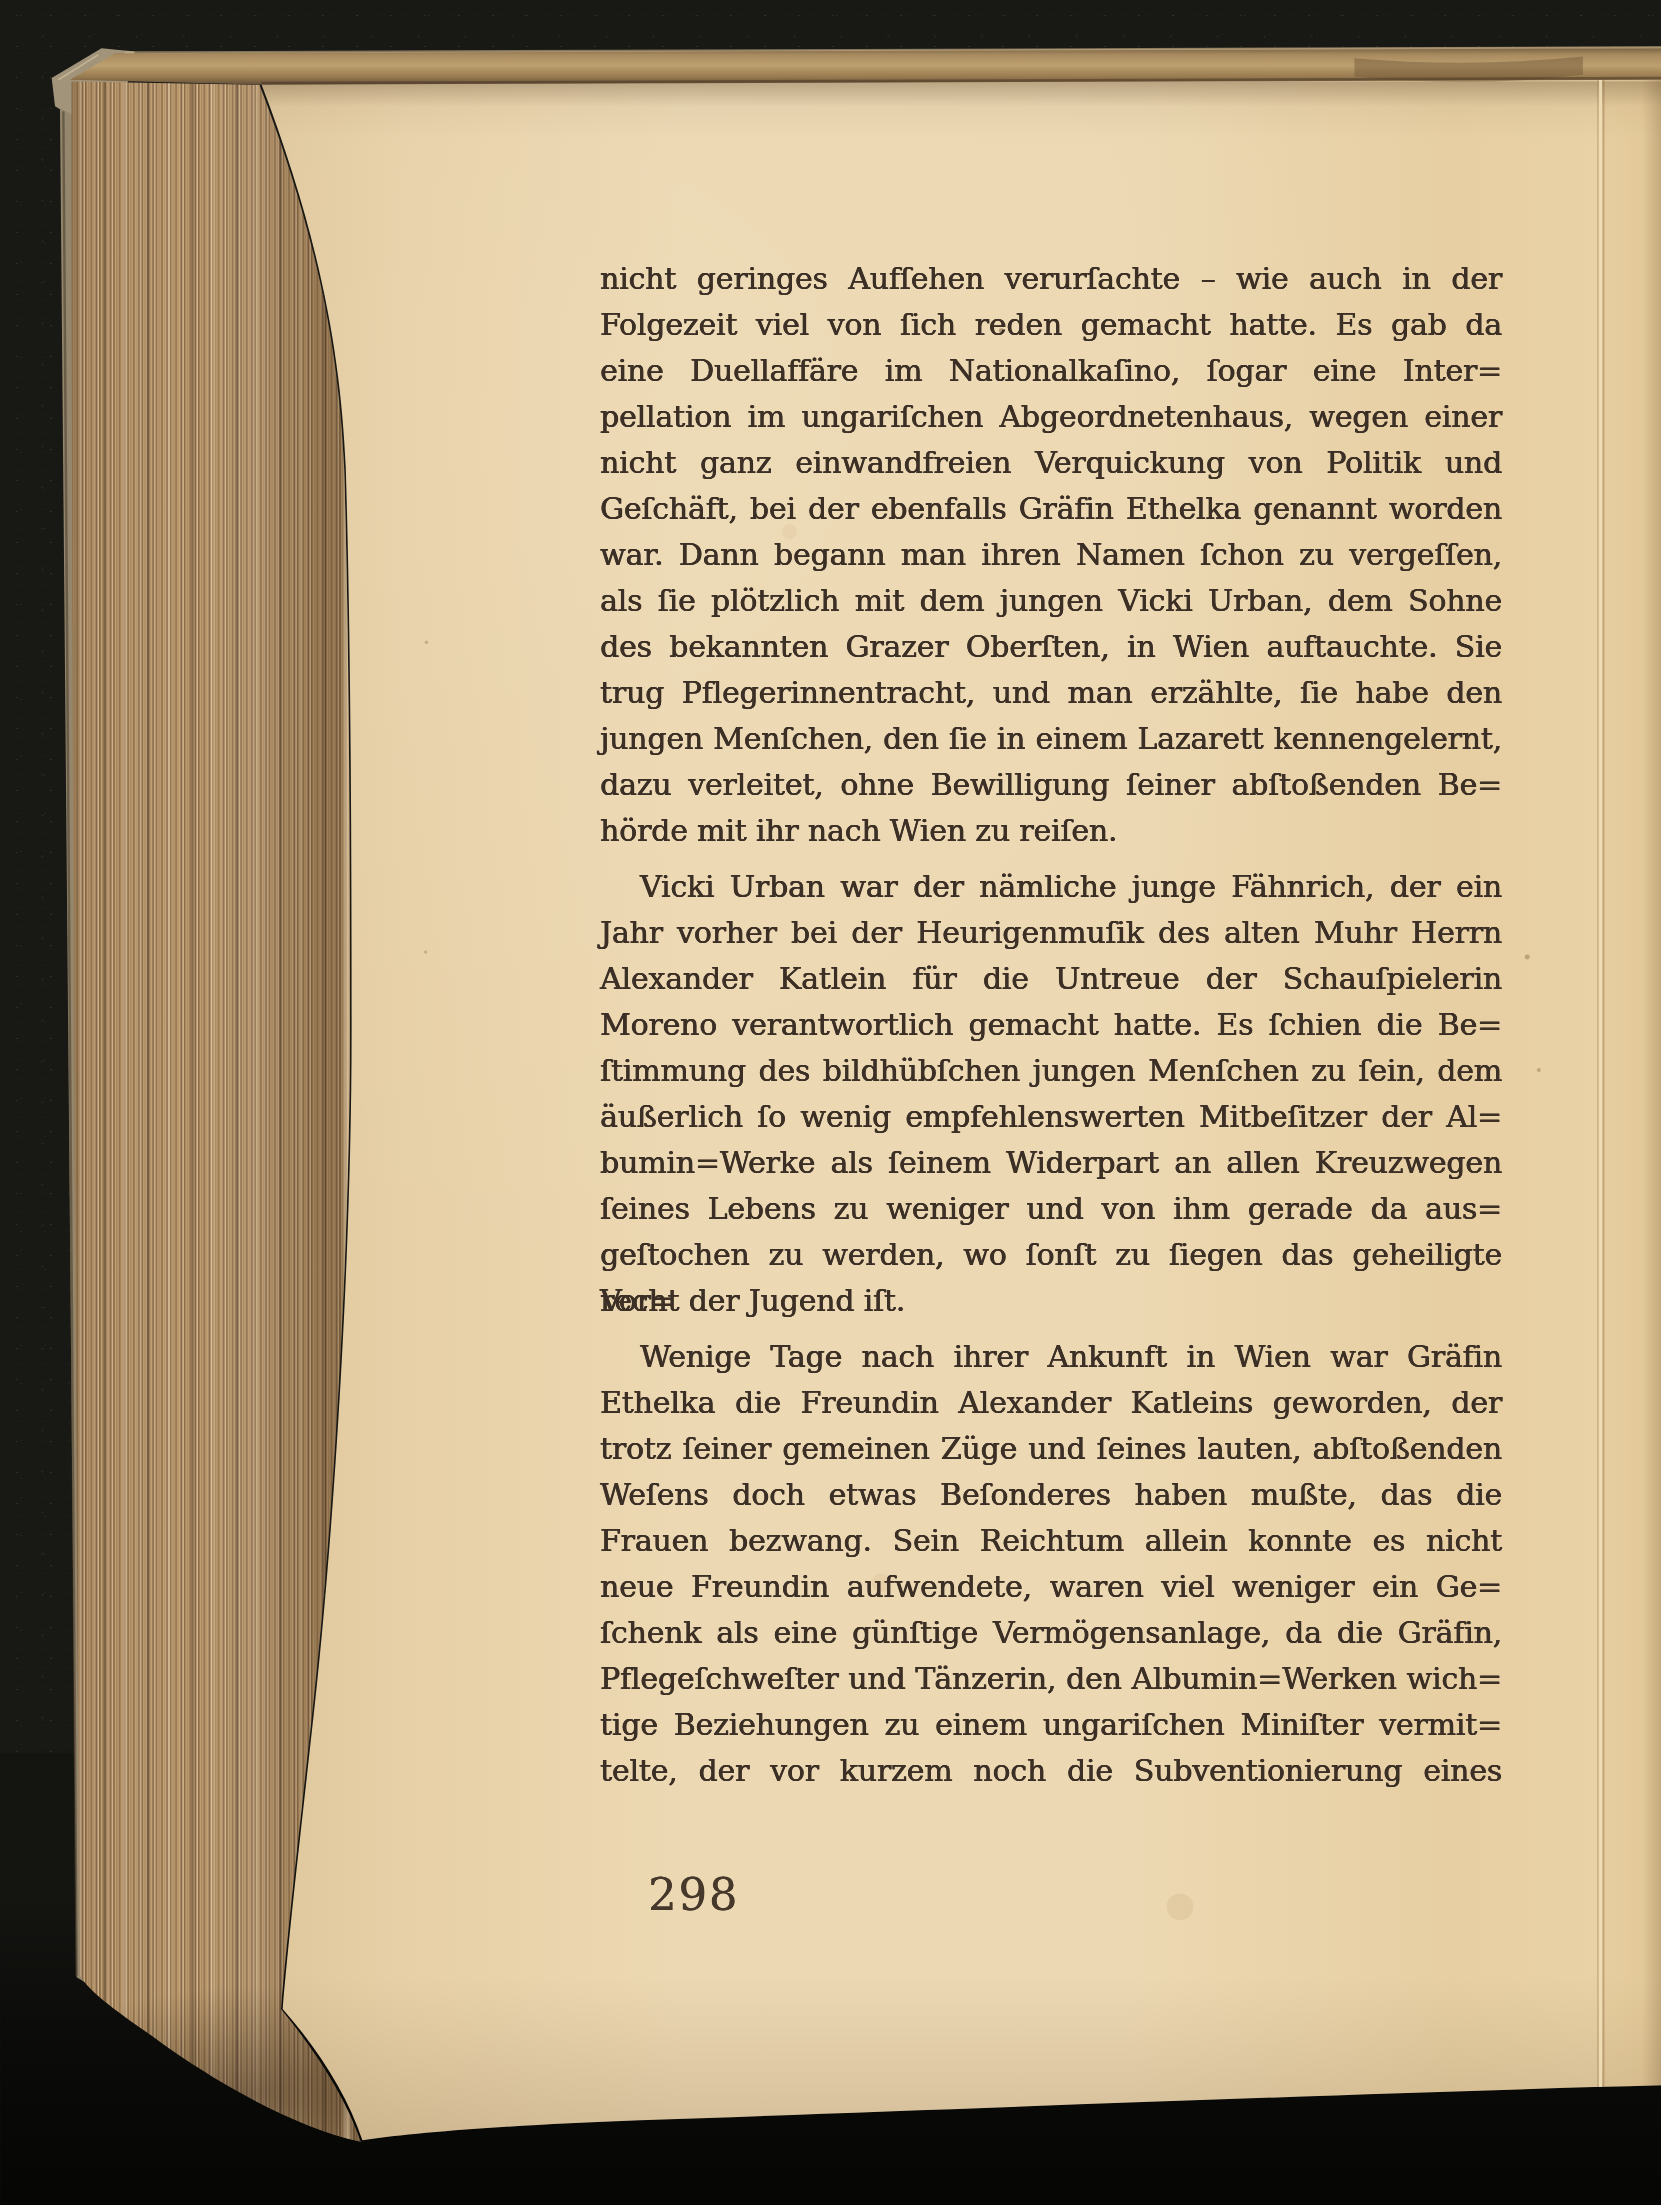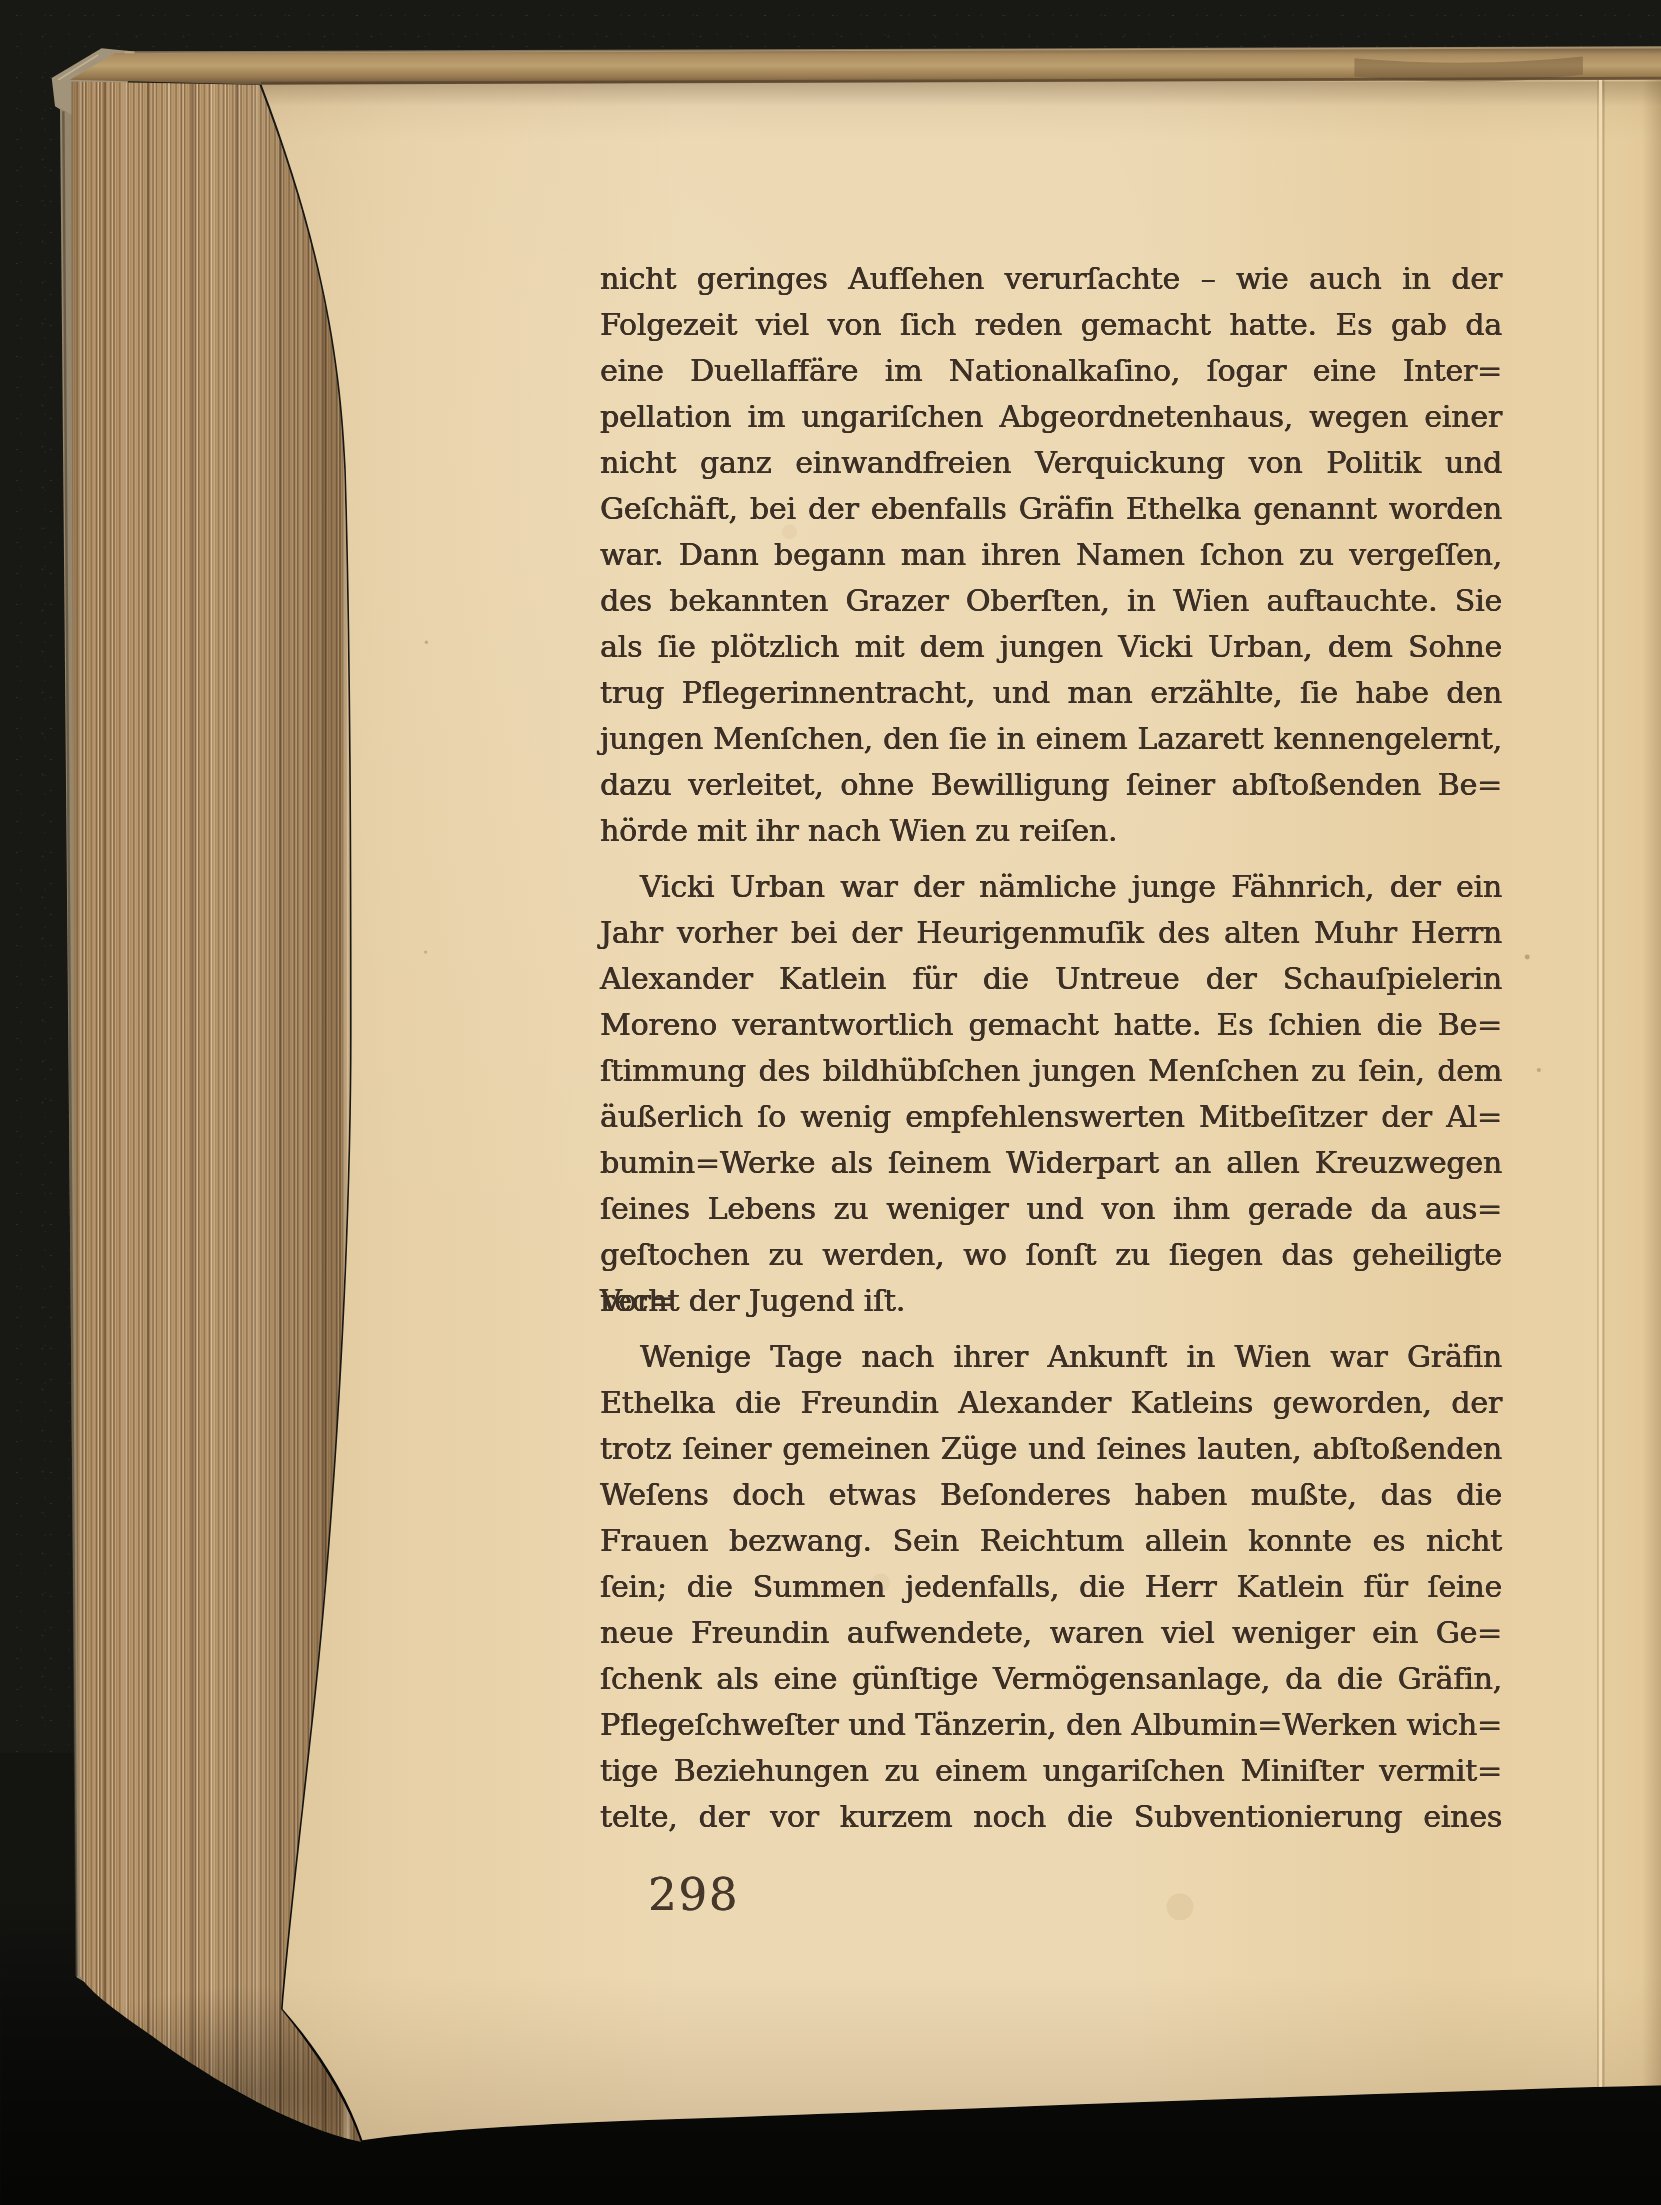--- a/index.html
+++ b/index.html
@@ -186,42 +186,41 @@
   </svg>
 
   <div class="page-text">
       <div class="tline">nicht geringes Aufſehen verurſachte – wie auch in der</div>
       <div class="tline">Folgezeit viel von ſich reden gemacht hatte. Es gab da</div>
       <div class="tline">eine Duellaffäre im Nationalkaſino, ſogar eine Inter=</div>
       <div class="tline">pellation im ungariſchen Abgeordnetenhaus, wegen einer</div>
       <div class="tline">nicht ganz einwandfreien Verquickung von Politik und</div>
       <div class="tline">Geſchäft, bei der ebenfalls Gräfin Ethelka genannt worden</div>
       <div class="tline">war. Dann begann man ihren Namen ſchon zu vergeſſen,</div>
+      <div class="tline">als ſie plötzlich mit dem jungen Vicki Urban, dem Sohne</div>
       <div class="tline">des bekannten Grazer Oberſten, in Wien auftauchte. Sie</div>
-      <div class="tline">als ſie plötzlich mit dem jungen Vicki Urban, dem Sohne</div>
       <div class="tline">trug Pflegerinnentracht, und man erzählte, ſie habe den</div>
       <div class="tline">jungen Menſchen, den ſie in einem Lazarett kennengelernt,</div>
       <div class="tline">dazu verleitet, ohne Bewilligung ſeiner abſtoßenden Be=</div>
       <div class="tline pend">hörde mit ihr nach Wien zu reiſen.</div>
       <div class="tline indent">Vicki Urban war der nämliche junge Fähnrich, der ein</div>
       <div class="tline">Jahr vorher bei der Heurigenmuſik des alten Muhr Herrn</div>
       <div class="tline">Alexander Katlein für die Untreue der Schauſpielerin</div>
       <div class="tline">Moreno verantwortlich gemacht hatte. Es ſchien die Be=</div>
       <div class="tline">ſtimmung des bildhübſchen jungen Menſchen zu ſein, dem</div>
       <div class="tline">äußerlich ſo wenig empfehlenswerten Mitbeſitzer der Al=</div>
       <div class="tline">bumin=Werke als ſeinem Widerpart an allen Kreuzwegen</div>
       <div class="tline">ſeines Lebens zu weniger und von ihm gerade da aus=</div>
       <div class="tline">geſtochen zu werden, wo ſonſt zu ſiegen das geheiligte Vor=</div>
       <div class="tline pend">recht der Jugend iſt.</div>
       <div class="tline indent">Wenige Tage nach ihrer Ankunft in Wien war Gräfin</div>
       <div class="tline">Ethelka die Freundin Alexander Katleins geworden, der</div>
       <div class="tline">trotz ſeiner gemeinen Züge und ſeines lauten, abſtoßenden</div>
       <div class="tline">Weſens doch etwas Beſonderes haben mußte, das die</div>
       <div class="tline">Frauen bezwang. Sein Reichtum allein konnte es nicht</div>
-      <div class="tline">ſein; die Summen jedenfalls, die Herr Katlein für ſeine</div>
       <div class="tline">neue Freundin aufwendete, waren viel weniger ein Ge=</div>
       <div class="tline">ſchenk als eine günſtige Vermögensanlage, da die Gräfin,</div>
       <div class="tline">Pflegeſchweſter und Tänzerin, den Albumin=Werken wich=</div>
       <div class="tline">tige Beziehungen zu einem ungariſchen Miniſter vermit=</div>
       <div class="tline">telte, der vor kurzem noch die Subventionierung eines</div>
     </div>
 
   <div class="page-number">298</div>
 </div>
 

